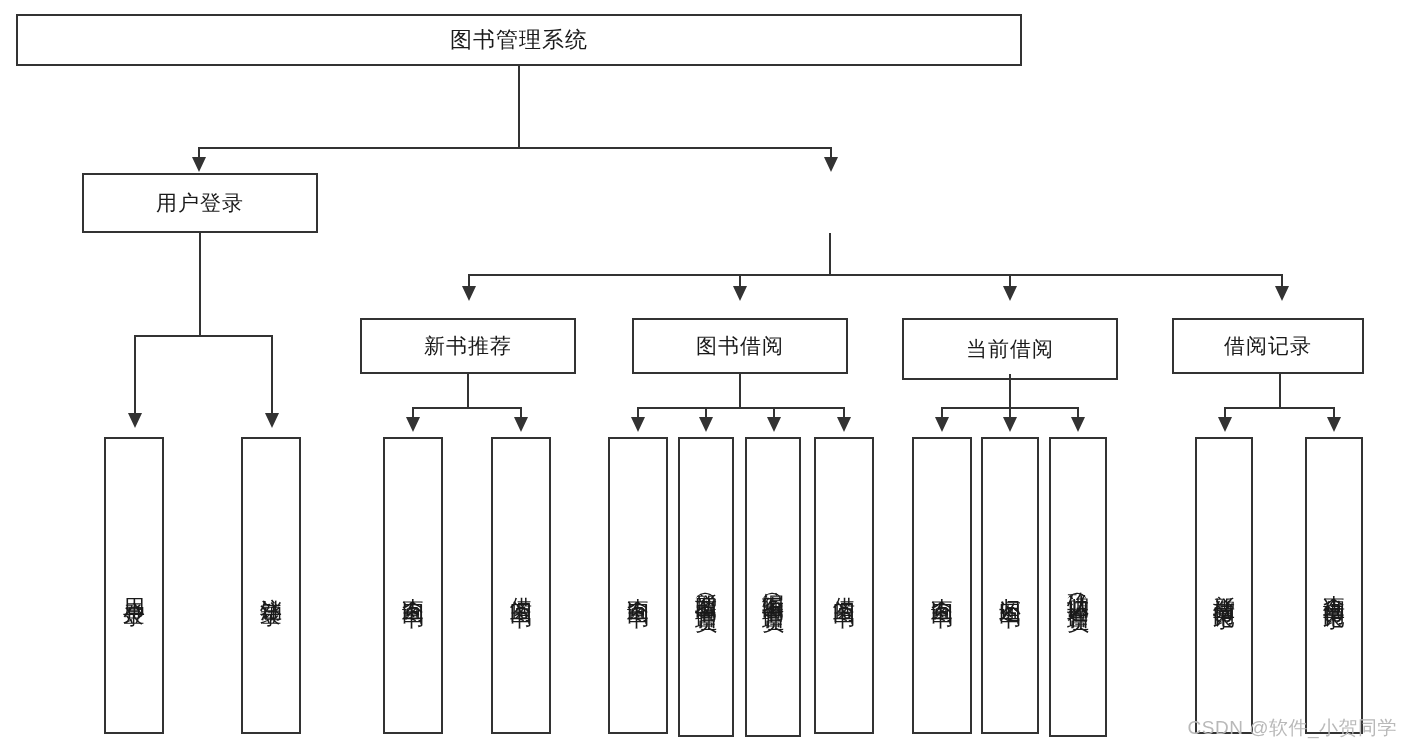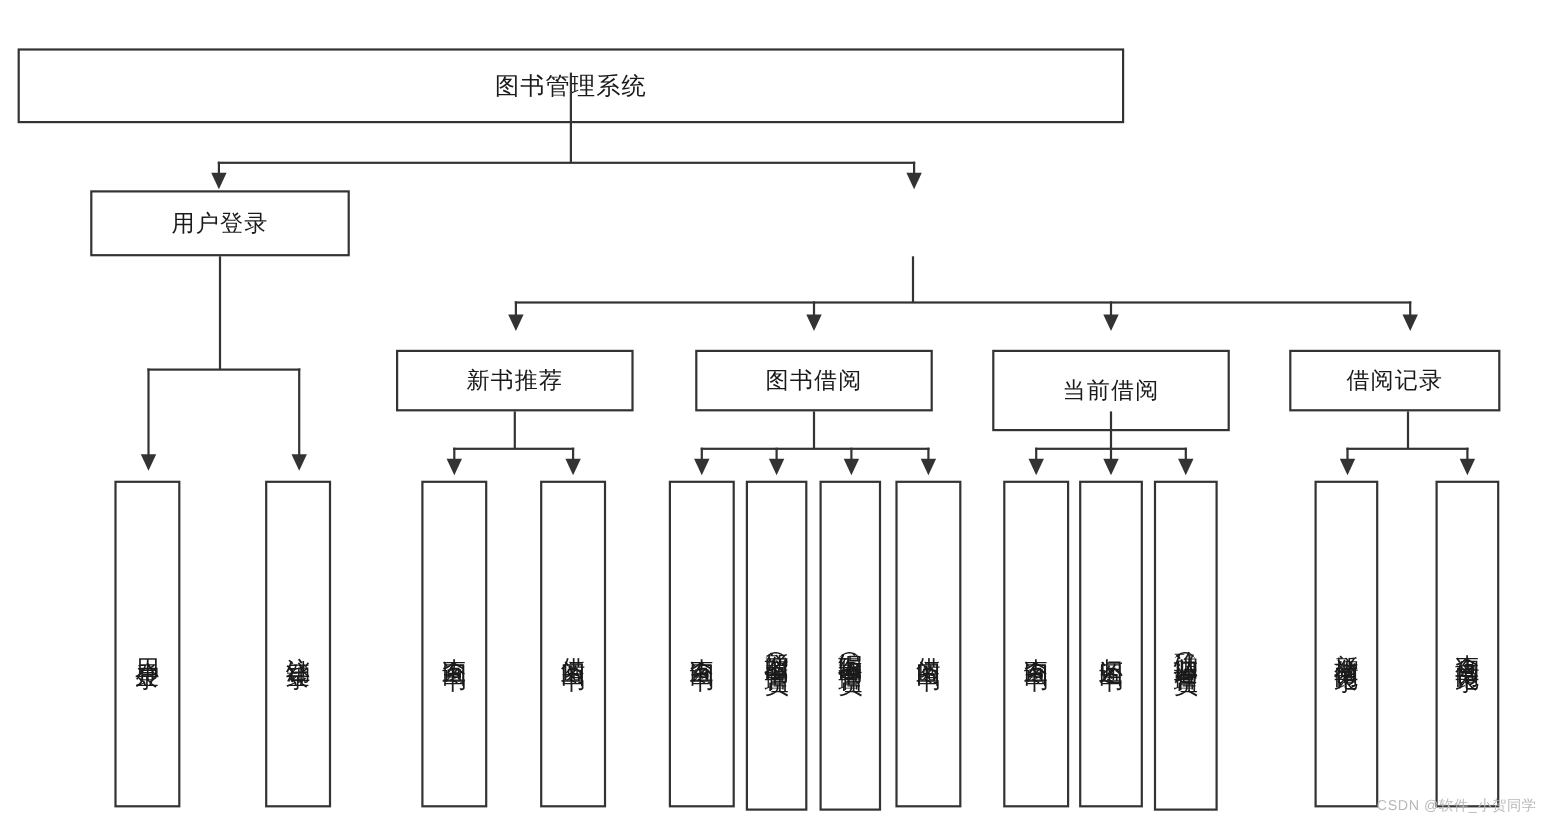--- a/index.html
+++ b/index.html
@@ -61,32 +61,32 @@
     width: 0;
     height: 0;
     border-left: 7px solid transparent;
     border-right: 7px solid transparent;
     border-top: 15px solid #333333;
   }
   #watermark {
     position: absolute;
     right: 8px;
     bottom: 6px;
-    font-size: 13px;
+    font-size: 19px;
     color: #b9b9b9;
     white-space: nowrap;
     letter-spacing: 0.5px;
   }
 </style>
 </head>
 <body>
 
 <div id="canvas">
 
-  <div class="node horiz root" style="left:16px; top:14px; width:1006px; height:68px;margin-top:30px;">
+  <div class="node horiz root" style="left:16px; top:14px; width:1006px; height:52px;">
     <span>图书管理系统</span>
   </div>
 
   <div class="edge v" style="left:518px; top:66px; width:2px; height:82px;"></div>
 
   <div class="edge h" style="left:198px; top:147px; width:634px; height:2px;"></div>
 
   <div class="edge v" style="left:198px; top:147px; width:2px; height:12px;"></div>
   <div class="arrow" style="left:192px; top:157px;"></div>
 
@@ -119,21 +119,21 @@
 
   <div class="edge v" style="left:1281px; top:274px; width:2px; height:14px;"></div>
   <div class="arrow" style="left:1275px; top:286px;"></div>
 
   <div class="node horiz" style="left:632px; top:318px; width:216px; height:56px;">
     <span>图书借阅</span>
   </div>
   <div class="node horiz" style="left:360px; top:318px; width:216px; height:56px;">
     <span>新书推荐</span>
   </div>
-  <div class="node horiz" style="left:902px; top:318px; width:216px; height:74px;">
+  <div class="node horiz" style="left:902px; top:318px; width:216px; height:62px;">
     <span>当前借阅</span>
   </div>
   <div class="node horiz" style="left:1172px; top:318px; width:192px; height:56px;">
     <span>借阅记录</span>
   </div>
 
   <div class="edge v" style="left:467px; top:374px; width:2px; height:34px;"></div>
   <div class="edge h" style="left:412px; top:407px; width:110px; height:2px;"></div>
   <div class="edge v" style="left:412px; top:407px; width:2px; height:12px;"></div>
   <div class="arrow" style="left:406px; top:417px;"></div>

